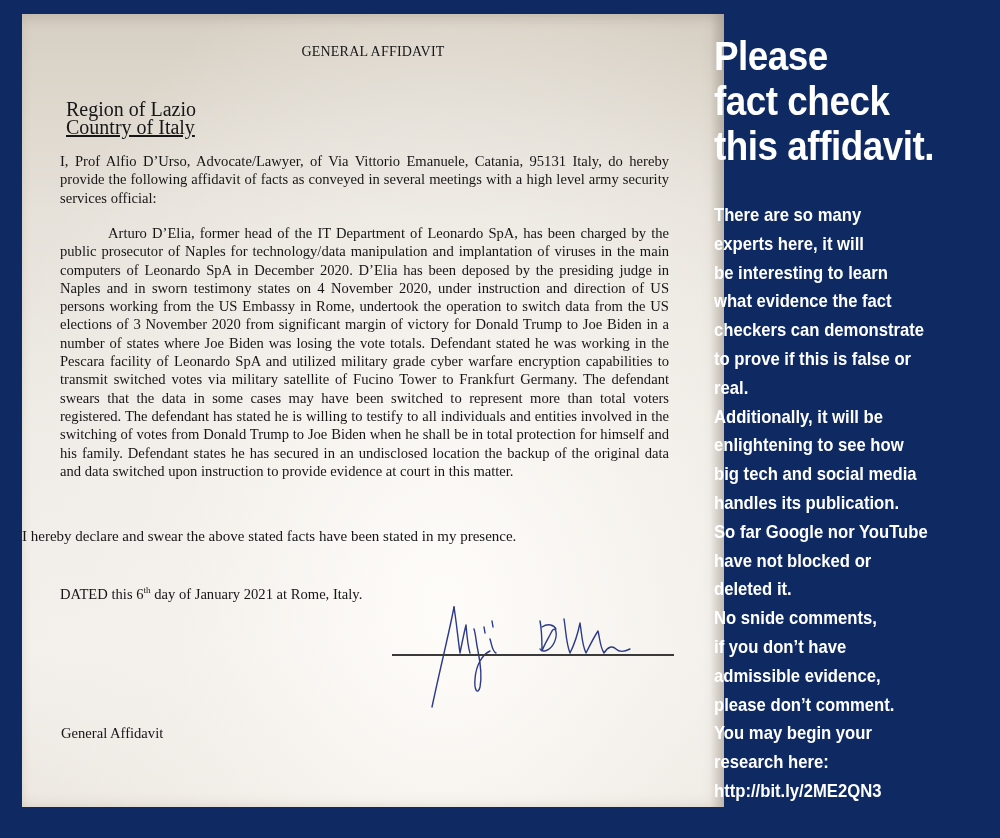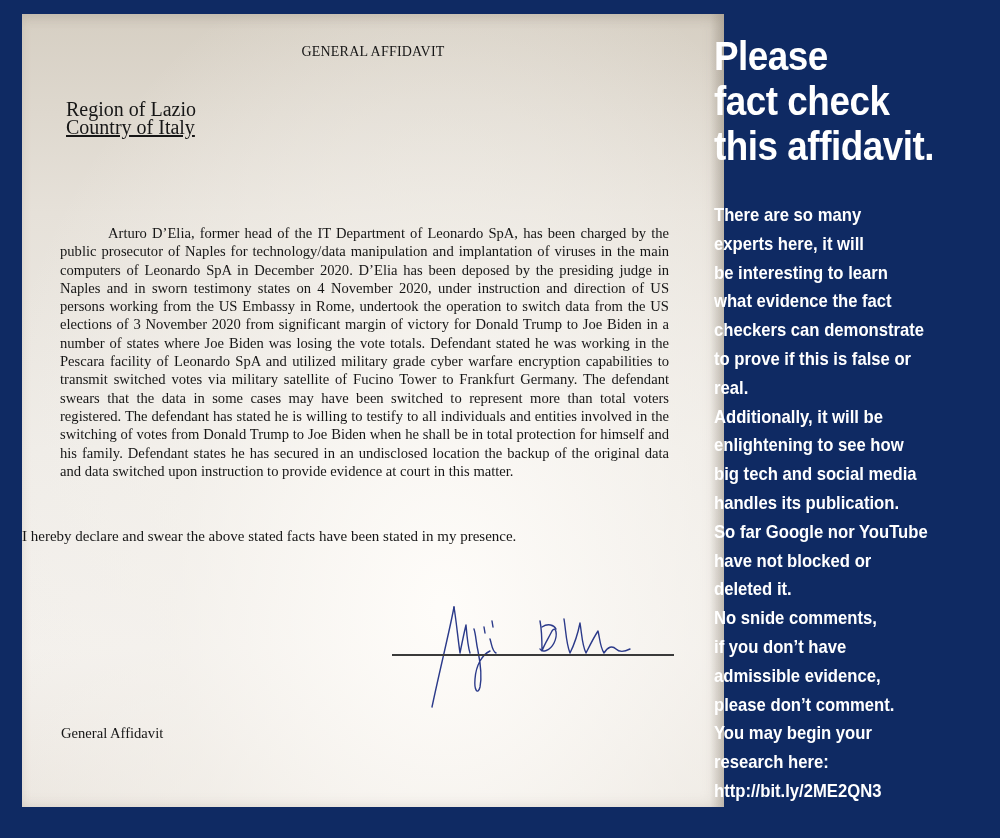--- a/index.html
+++ b/index.html
@@ -57,25 +57,27 @@
   .body-text div { height: 28.8px; }
 </style>
 </head>
 <body>
 
 <div class="paper">
   <div class="doc-title">GENERAL AFFIDAVIT</div>
   <div class="doc-line" style="top:84px;">Region of Lazio</div>
   <div class="doc-line" style="top:102px;text-decoration:underline;">Country of Italy</div>
 
+  <div class="para" style="top:138px;">I, Prof Alfio D’Urso, Advocate/Lawyer, of Via Vittorio Emanuele, Catania, 95131 Italy, do hereby provide the following affidavit of facts as conveyed in several meetings with a high level army security services official:</div>
 
   <div class="para" style="top:210px;"><span class="indent"></span><span>Arturo D’Elia, former head of the IT Department of Leonardo SpA, has been charged by the public prosecutor of Naples for technology/data manipulation and implantation of viruses in the main computers of Leonardo SpA in December 2020. D’Elia has been deposed by the presiding judge in Naples and in sworn testimony states on 4 November 2020, under instruction and direction of US persons working from the US Embassy in Rome, undertook the operation to switch data from the US elections of 3 November 2020 from significant margin of victory for Donald Trump to Joe Biden in a number of states where Joe Biden was losing the vote totals. Defendant stated he was working in the Pescara facility of Leonardo SpA and utilized military grade cyber warfare encryption capabilities to transmit switched votes via military satellite of Fucino Tower to Frankfurt Germany. The defendant swears that the data in some cases may have been switched to represent more than total voters registered. The defendant has stated he is willing to testify to all individuals and entities involved in the switching of votes from Donald Trump to Joe Biden when he shall be in total protection for himself and his family. Defendant states he has secured in an undisclosed location the backup of the original data and data switched upon instruction to provide evidence at court in this matter.</span></div>
 
   <div class="center-line" style="top:514px;">I hereby declare and swear the above stated facts have been stated in my presence.</div>
 
+  <div class="dated"><span>DATED this 6</span><sup>th</sup><span> day of January 2021 at Rome, Italy.</span></div>
 
   <svg class="signature" viewBox="0 0 290 120" xmlns="http://www.w3.org/2000/svg">
     <g fill="none" stroke="#2b3a8a" stroke-width="1.4" stroke-linecap="round" stroke-linejoin="round">
       <path d="M62 8 C58 30 48 70 40 108"></path>
       <path d="M62 8 C64 20 66 40 68 54 C70 44 72 34 74 26 C75 38 76 48 78 54"></path>
       <path d="M82 30 C84 36 84 44 86 52 C88 62 90 78 88 88 C86 96 82 92 83 80 C84 66 90 56 98 52"></path>
       <path d="M92 28 L93 34"></path>
       <path d="M98 40 C100 46 100 52 104 54"></path>
       <path d="M100 22 L101 28"></path>
       <path d="M148 22 C150 32 150 44 150 52 C152 46 156 40 160 32 C164 26 166 36 162 44 C158 52 150 54 148 50"></path>

